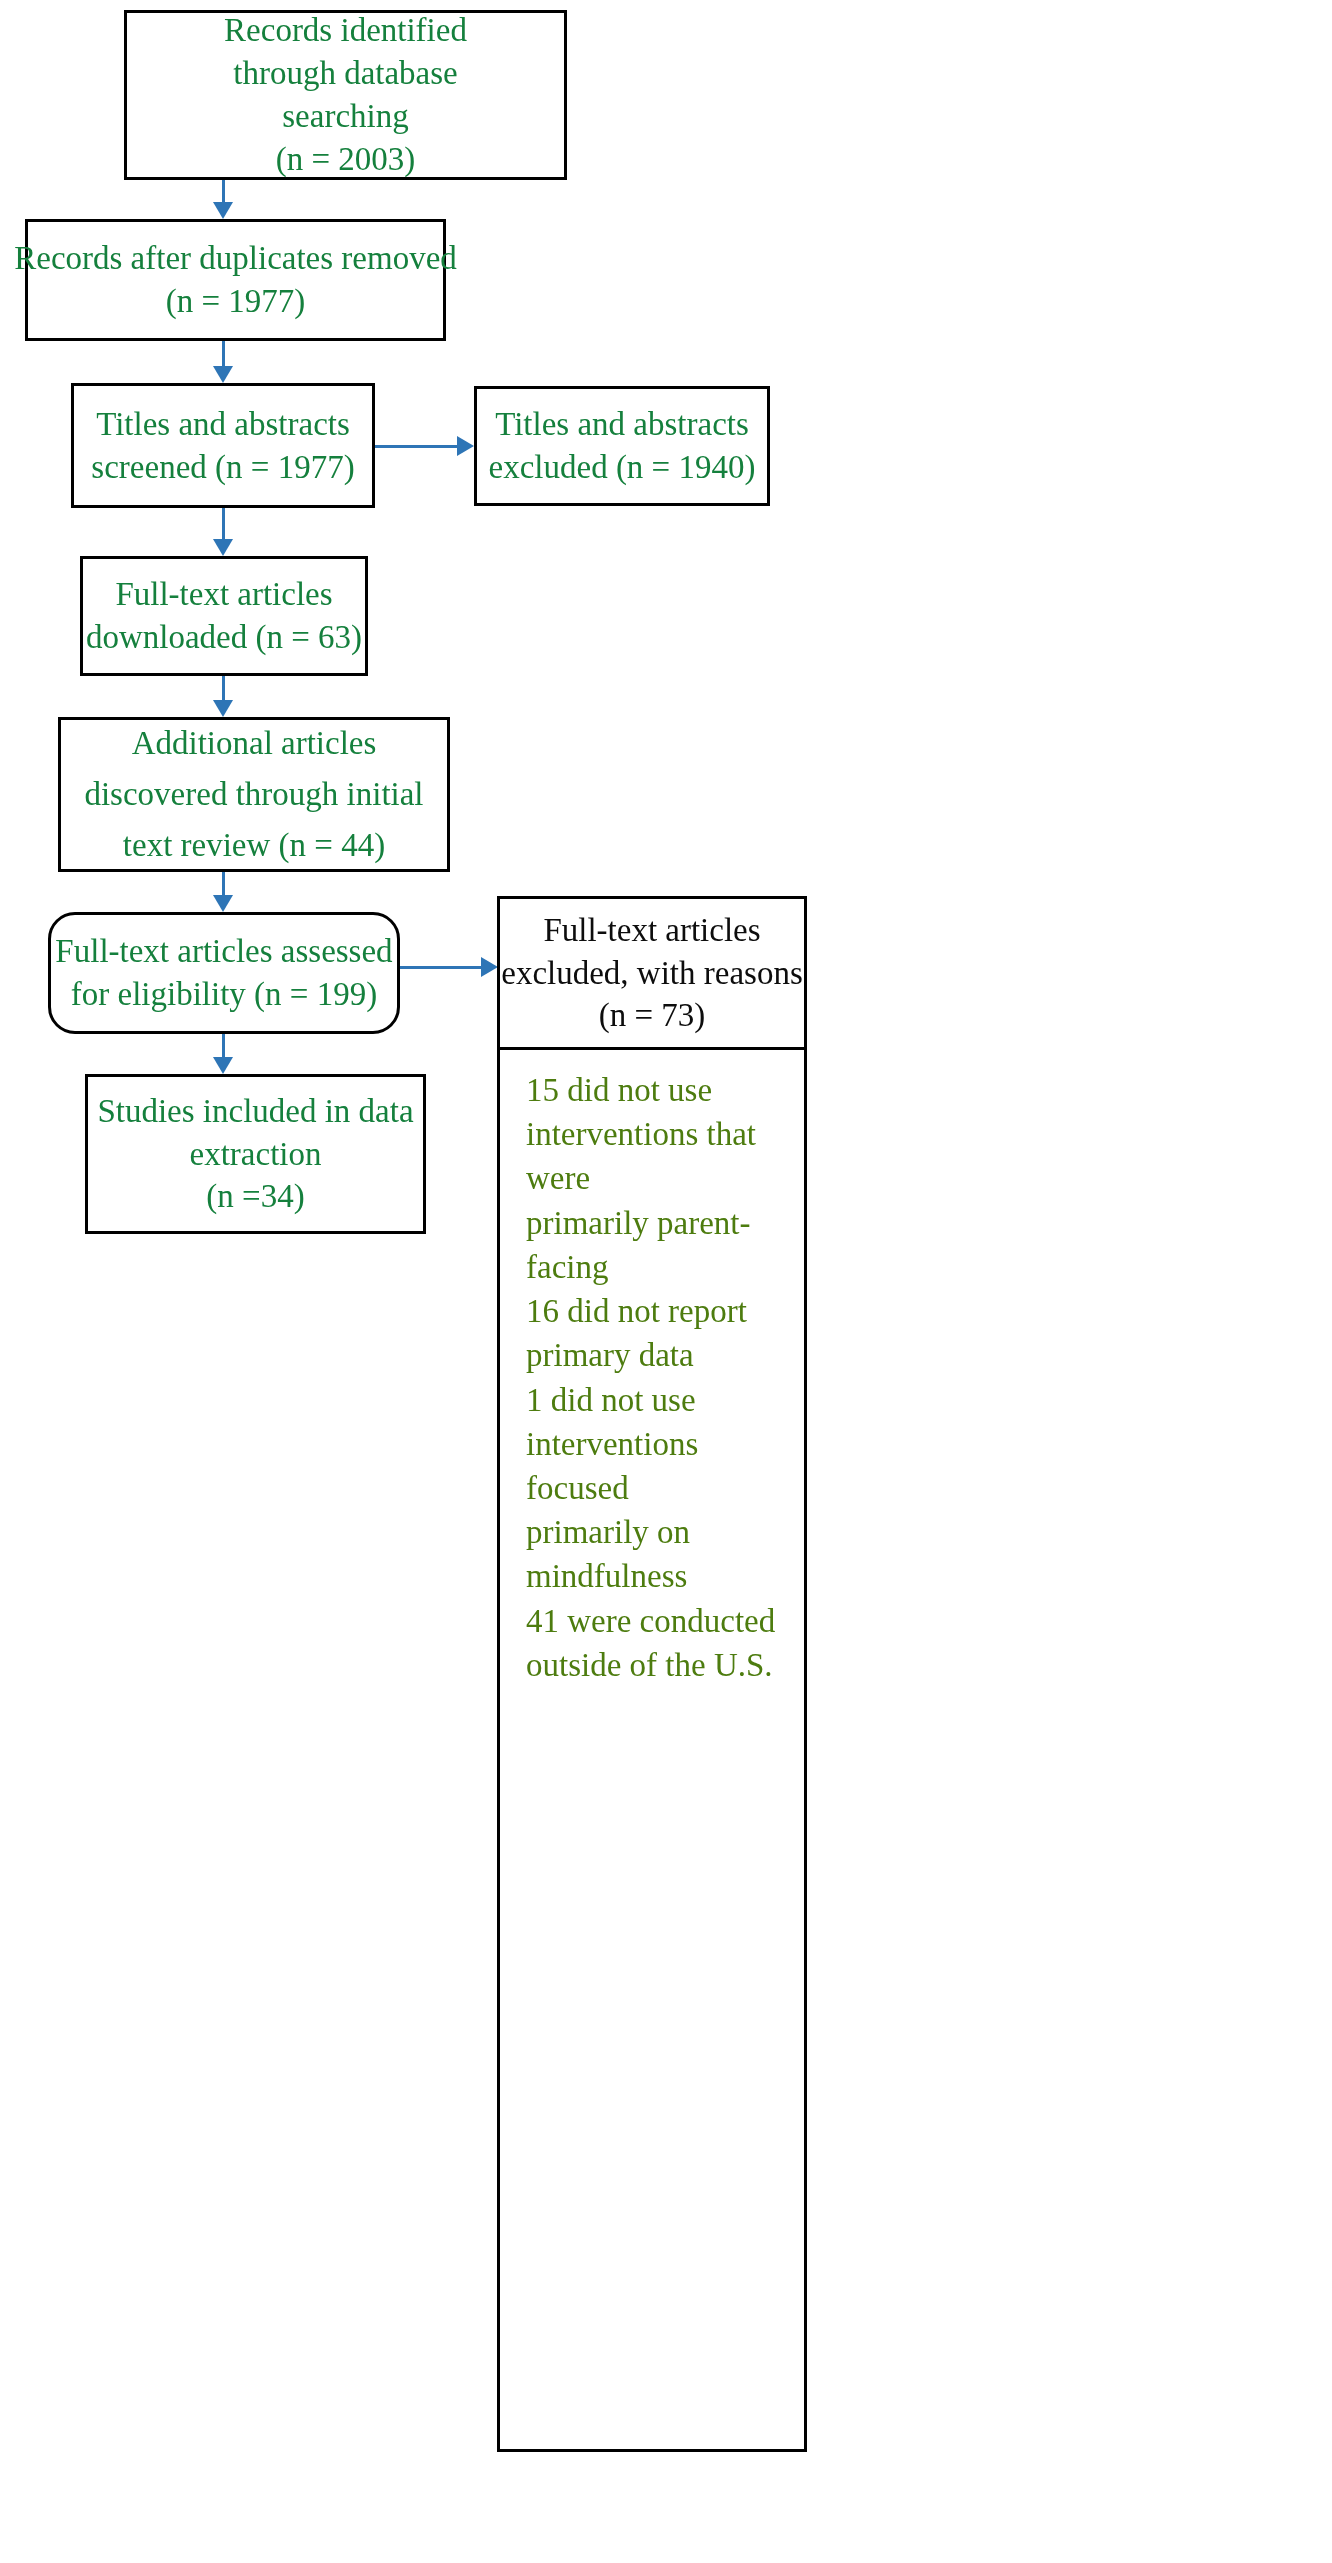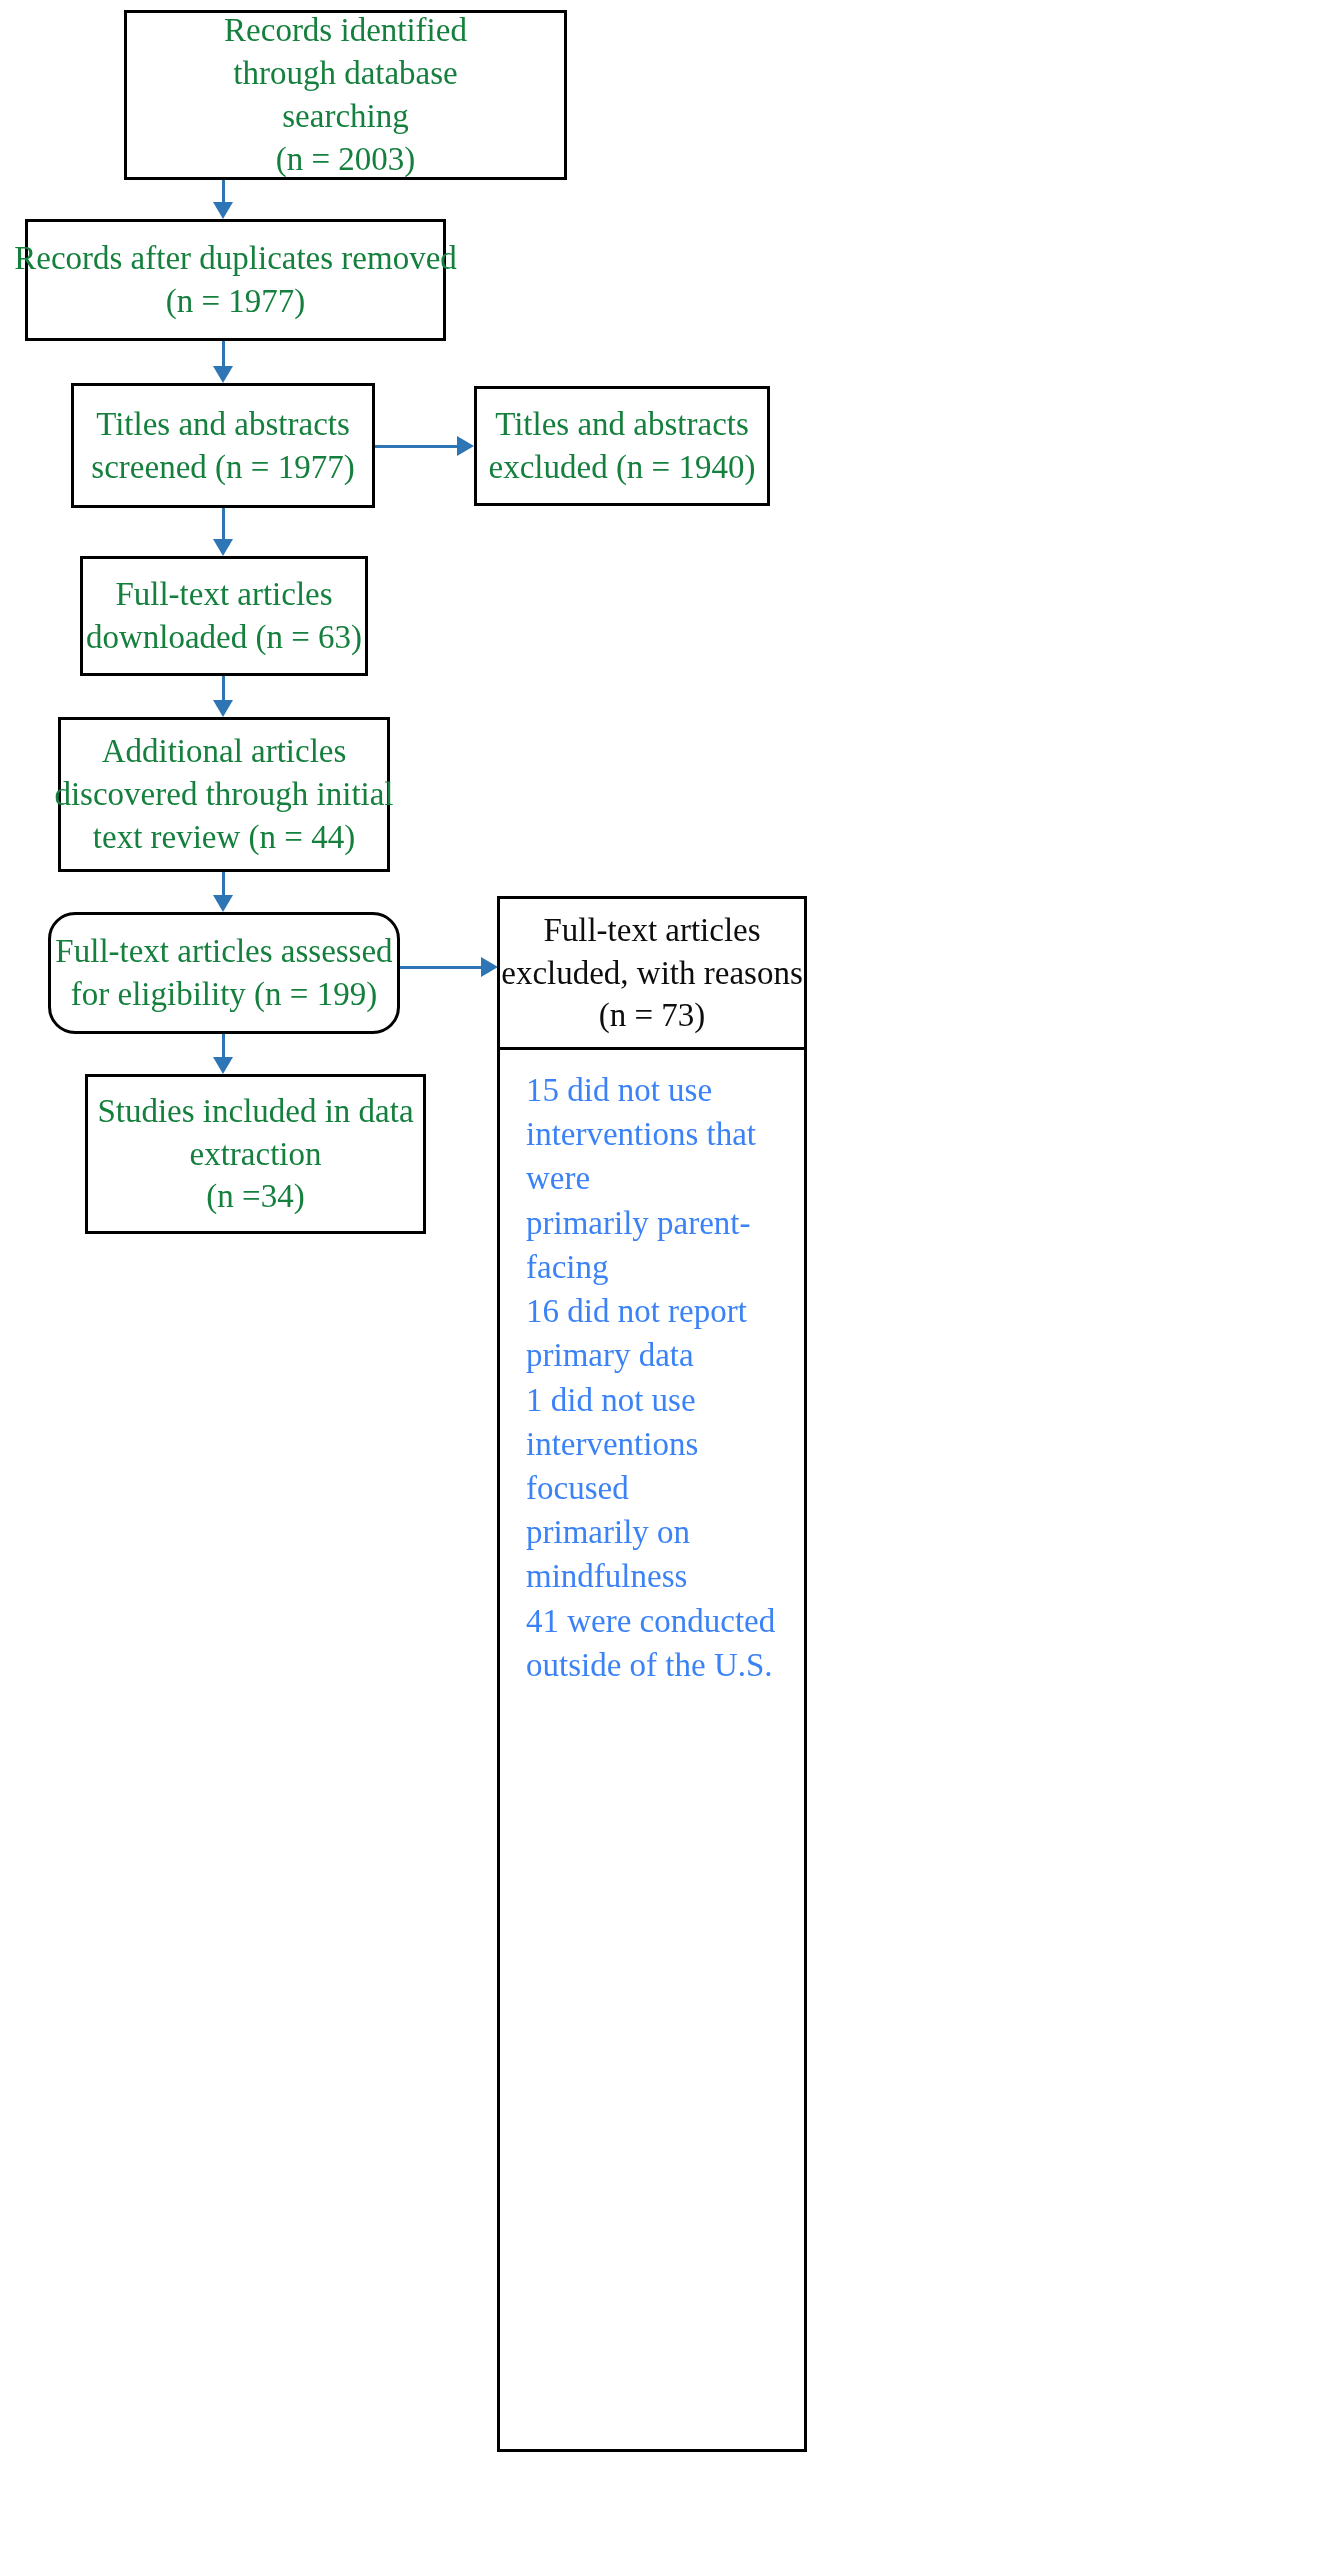--- a/index.html
+++ b/index.html
@@ -55,21 +55,21 @@
     border-bottom: 3px solid #000000;
     color: #0d0d0d;
   }
   .split-body {
     box-sizing: border-box;
     flex: 1;
     text-align: left;
     font-size: 33px;
     line-height: 1.34;
     padding: 18px 0 0 26px;
-    color: #3b82f6;
+    color: #4d7c0f;
   }
   .split-body .line { display: block; }
 
   
   .v-arrow, .h-arrow {
     position: absolute;
   }
   .v-arrow .shaft {
     position: absolute;
     left: 0;
@@ -153,21 +153,21 @@
   <div class="box" style="left:80px; top:556px; width:288px; height:120px;">
     <span class="line">Full-text articles</span>
     <span class="line">downloaded (n = 63)</span>
   </div>
 
   <div class="v-arrow" style="left:222px; top:676px; width:3px; height:41px;">
     <div class="shaft" style="height:24px;"></div>
     <div class="head" style="top:24px;"></div>
   </div>
 
-  <div class="box" style="left:58px; top:717px; width:332px; height:155px;">
+  <div class="box" style="left:58px; top:717px; width:392px; height:155px;gap:8px;">
     <span class="line">Additional articles</span>
     <span class="line">discovered through initial</span>
     <span class="line">text review (n = 44)</span>
   </div>
 
   <div class="v-arrow" style="left:222px; top:872px; width:3px; height:40px;">
     <div class="shaft" style="height:23px;"></div>
     <div class="head" style="top:23px;"></div>
   </div>
 

